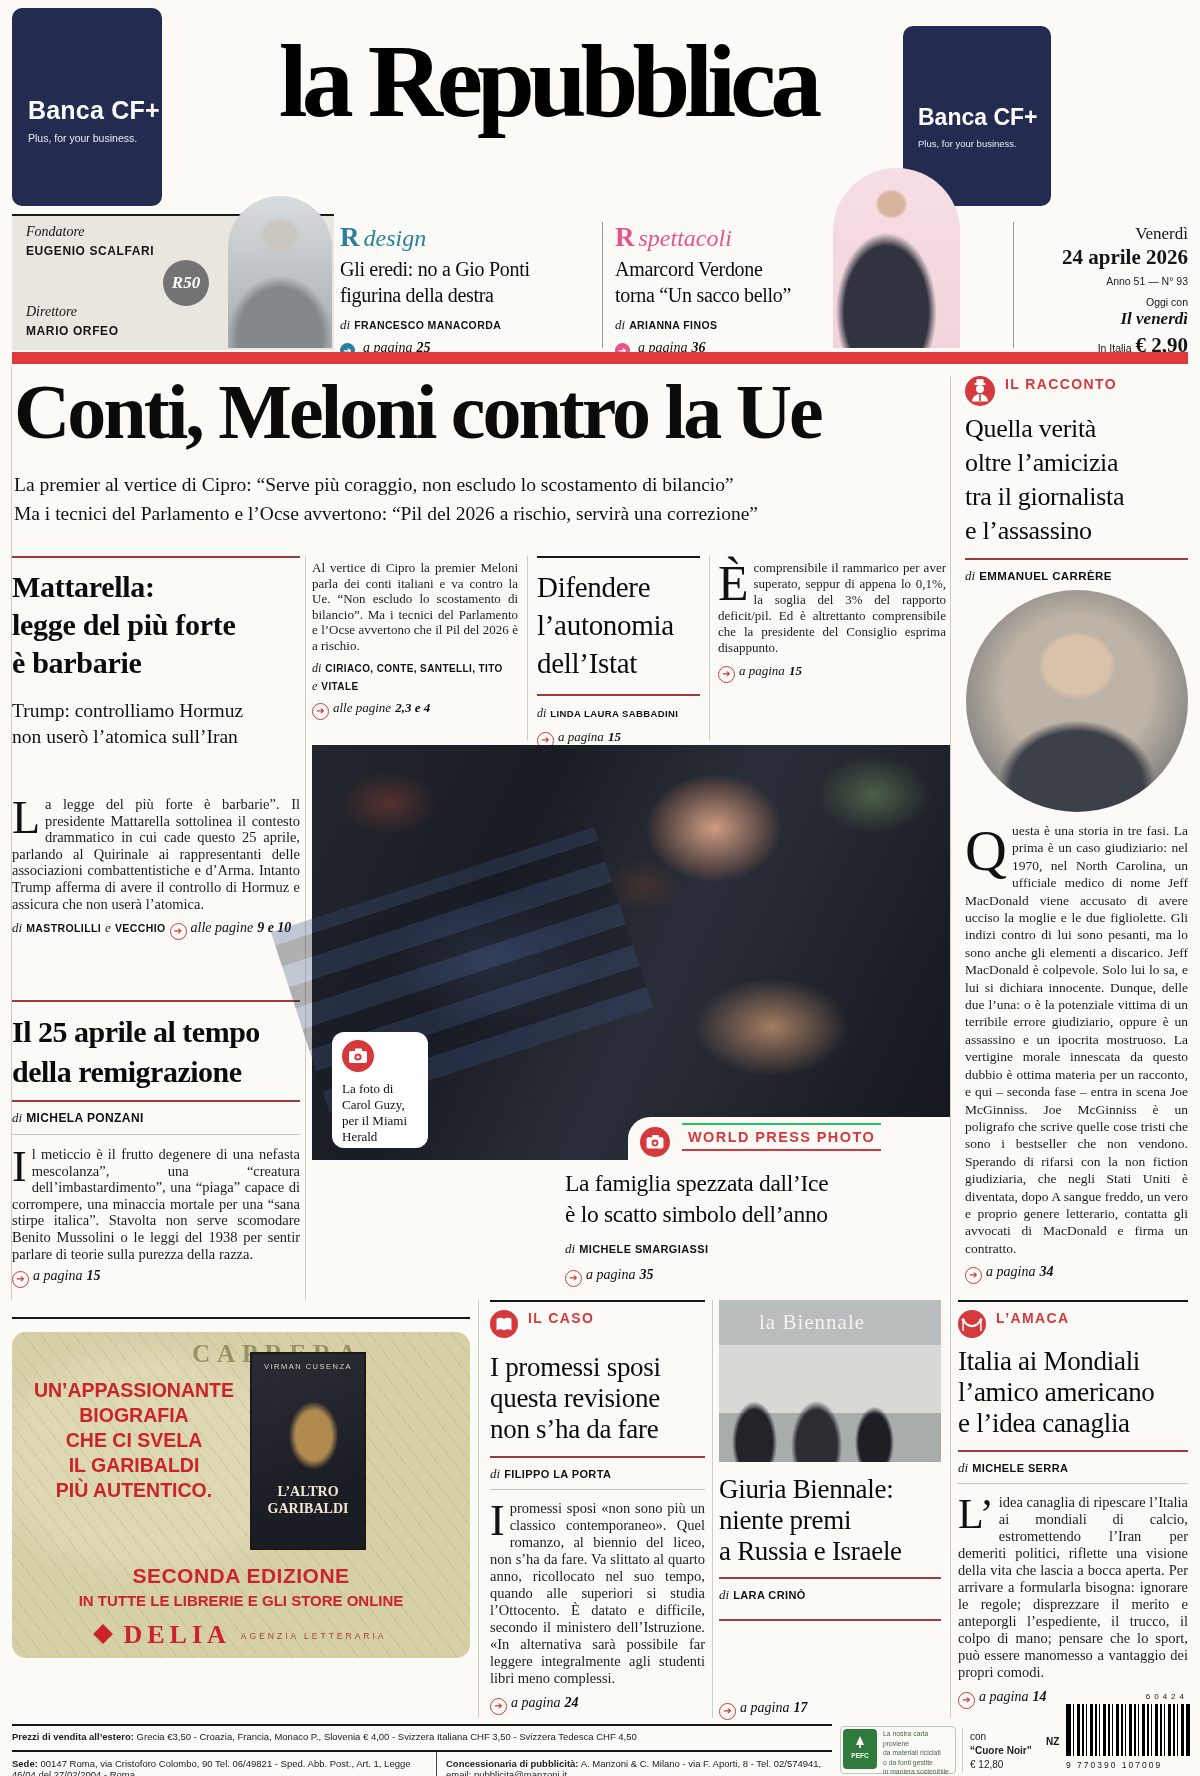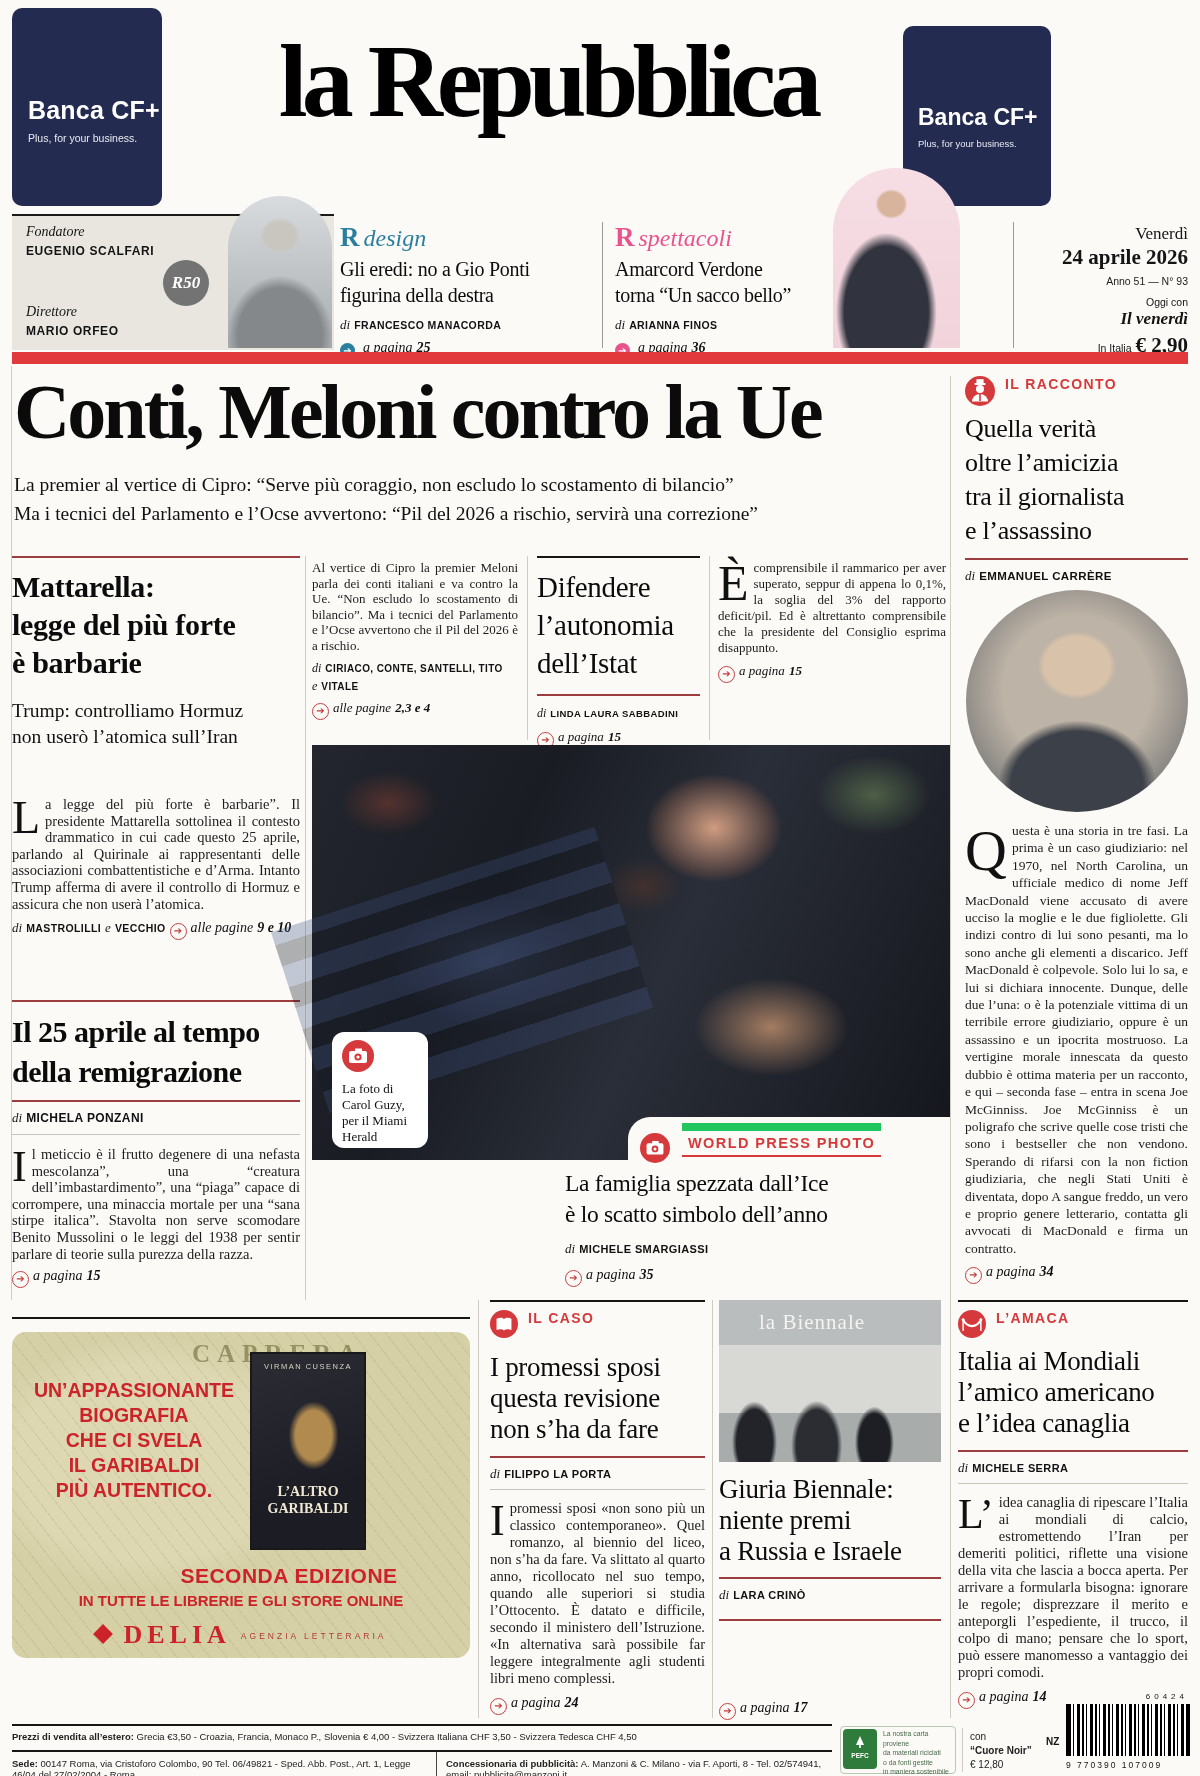--- a/index.html
+++ b/index.html
@@ -276,21 +276,21 @@
     <div class="abs" style="left:316px;top:372px;width:322px;height:43px;background:#fbfaf7;border-radius:22px 0 0 0;padding:6px 0 0 12px;box-sizing:border-box;">
       <span class="icon-c">
         <svg width="30" height="30" viewBox="0 0 32 32">
             <circle cx="16" cy="16" r="16" fill="#d6393b"></circle>
             <rect x="13" y="8.5" width="7" height="3.5" fill="#fff"></rect>
             <rect x="7" y="11" width="18" height="12" rx="2" fill="#fff"></rect>
             <circle cx="16" cy="17" r="3.6" fill="#d6393b"></circle>
             <circle cx="16" cy="17" r="1.6" fill="#fff"></circle>
           </svg>
       </span>
-      <span style="display:inline-block;vertical-align:6px;margin-left:8px;border-top:8px solid #22c55e;border-bottom:2px solid #d6393b;padding:3px 6px;">
+      <span style="display:inline-block;vertical-align:6px;margin-left:8px;border-top:2px solid #22c55e;border-bottom:2px solid #d6393b;padding:3px 6px;">
         <span class="kick" style="font-size:14.5px;">WORLD PRESS PHOTO</span>
       </span>
     </div>
   </div>
 
   <div class="abs" style="left:565px;top:1168px;width:375px;">
     <div class="hl ml" style="font-size:23.5px;line-height:31px;font-weight:normal;">La famiglia spezzata dall’Ice
 è lo scatto simbolo dell’anno</div>
     <div style="margin-top:9px;">
       <span class="di">di</span>
@@ -319,21 +319,21 @@
          linear-gradient(160deg,#2b2c34,#1c1d24 70%);">
       <div class="sans" style="color:#d8d3c2;font-size:7.5px;letter-spacing:1.5px;text-align:center;margin-top:8px;">VIRMAN CUSENZA</div>
       <div class="ml" style="color:#efe7d2;font-size:14px;font-weight:bold;text-align:center;margin-top:112px;line-height:17px;">L’ALTRO
 GARIBALDI</div>
     </div>
     <div class="abs sans ml" style="left:16px;top:46px;width:212px;text-align:center;color:#cc2229;font-weight:bold;font-size:19.5px;line-height:25px;">UN’APPASSIONANTE
 BIOGRAFIA
 CHE CI SVELA
 IL GARIBALDI
 PIÙ AUTENTICO.</div>
-    <div class="abs sans" style="left:0;top:232px;width:458px;text-align:center;color:#cc2229;font-weight:bold;font-size:21px;letter-spacing:.5px;margin-left:48px;">SECONDA EDIZIONE</div>
+    <div class="abs sans" style="left:0;top:232px;width:458px;text-align:center;color:#cc2229;font-weight:bold;font-size:21px;letter-spacing:.5px;">SECONDA EDIZIONE</div>
     <div class="abs sans" style="left:0;top:260px;width:458px;text-align:center;color:#cc2229;font-weight:bold;font-size:15px;">IN TUTTE LE LIBRERIE E GLI STORE ONLINE</div>
     <div class="abs" style="left:0;top:288px;width:458px;text-align:center;">
       <span style="display:inline-block;width:14px;height:14px;background:#cc2229;transform:rotate(45deg);vertical-align:2px;margin-right:10px;"></span>
       <span style="color:#cc2229;font-size:26px;letter-spacing:5px;font-weight:bold;">DELIA</span>
       <span class="sans" style="color:#b23a35;font-size:8.5px;letter-spacing:3px;margin-left:6px;vertical-align:4px;">AGENZIA LETTERARIA</span>
     </div>
   </div>
 
   <div class="abs" style="left:490px;top:1310px;width:215px;">
     <div>

